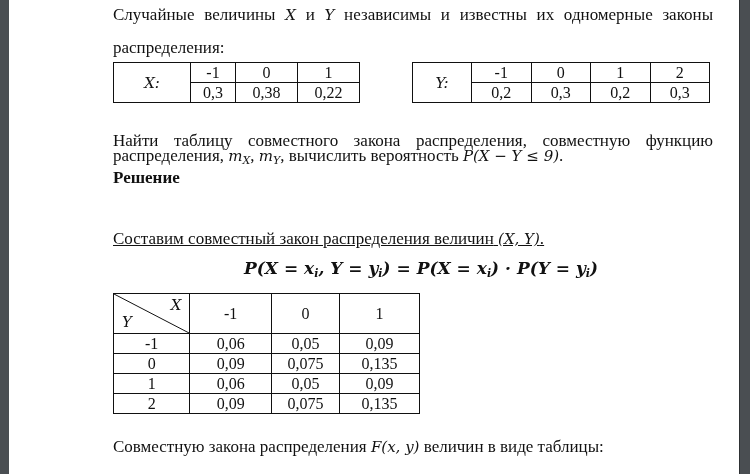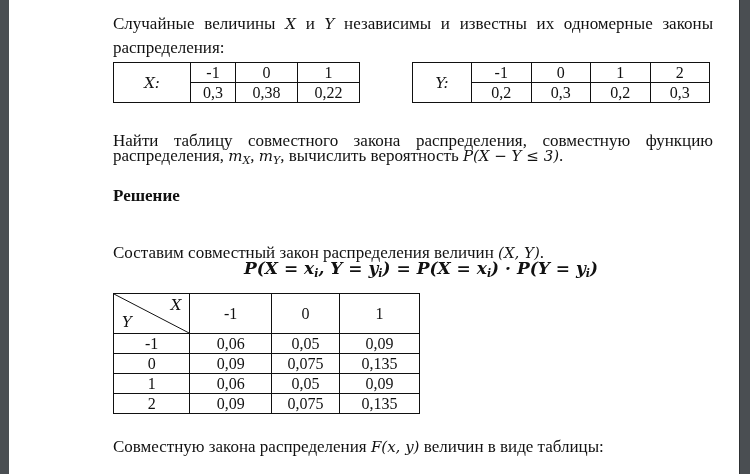--- a/index.html
+++ b/index.html
@@ -25,21 +25,21 @@
   .diag .ly { position: absolute; left: 8px; bottom: 2px; font-style: italic; font-family: "DejaVu Serif", serif; font-size: 15px; }
   .formula { position: absolute; left: 244px; top: 258px; font-size: 17px; font-family: "DejaVu Serif", serif; font-style: italic; font-weight: bold; }
 </style>
 </head>
 <body>
 
 <div class="strip-left"></div>
 <div class="page"></div>
 <div class="strip-right"></div>
 
-<div class="p justify" style="top:13px;">
+<div class="p justify" style="top:4px;">
   <span>Случайные величины</span>
   <span class="i">X</span>
   <span>и</span>
   <span class="i">Y</span>
   <span>независимы и известны их одномерные законы</span>
 </div>
 <div class="p" style="top:37px;">распределения:</div>
 
 <table class="grid" style="left:113px; top:62px; width:247px;">
   <tbody>
@@ -73,26 +73,26 @@
     <td>0,3</td>
   </tr>
 </tbody>
   </table>
 
 <div class="p justify" style="top:130px;">Найти таблицу совместного закона распределения, совместную функцию</div>
 <div class="p" style="top:145px;">
   <span>распределения,</span>
   <span class="i"><span>m</span><span class="sub">X</span></span><span>,</span>
   <span class="i"><span>m</span><span class="sub">Y</span></span><span>, вычислить вероятность</span>
-  <span class="i">P(X − Y ≤ 3)</span><span>.</span>
+  <span class="i">P(X − Y ≤ 9)</span><span>.</span>
 </div>
 
-<div class="p bold" style="top:185px;text-align:center;">Решение</div>
+<div class="p bold" style="top:167px;text-align:center;">Решение</div>
 
-<div class="p" style="top:242px;">
+<div class="p" style="top:228px;text-decoration:underline;">
   <span>Составим совместный закон распределения величин</span>
   <span class="i">(X, Y)</span><span>.</span>
 </div>
 
 <div class="formula">
   <span>P(X = x</span><span class="sub">i</span><span>, Y = y</span><span class="sub">i</span><span>) = P(X = x</span><span class="sub">i</span><span>) · P(Y = y</span><span class="sub">i</span><span>)</span>
 </div>
 
 <table class="grid" style="left:113px; top:293px; width:307px;">
   <tbody>

